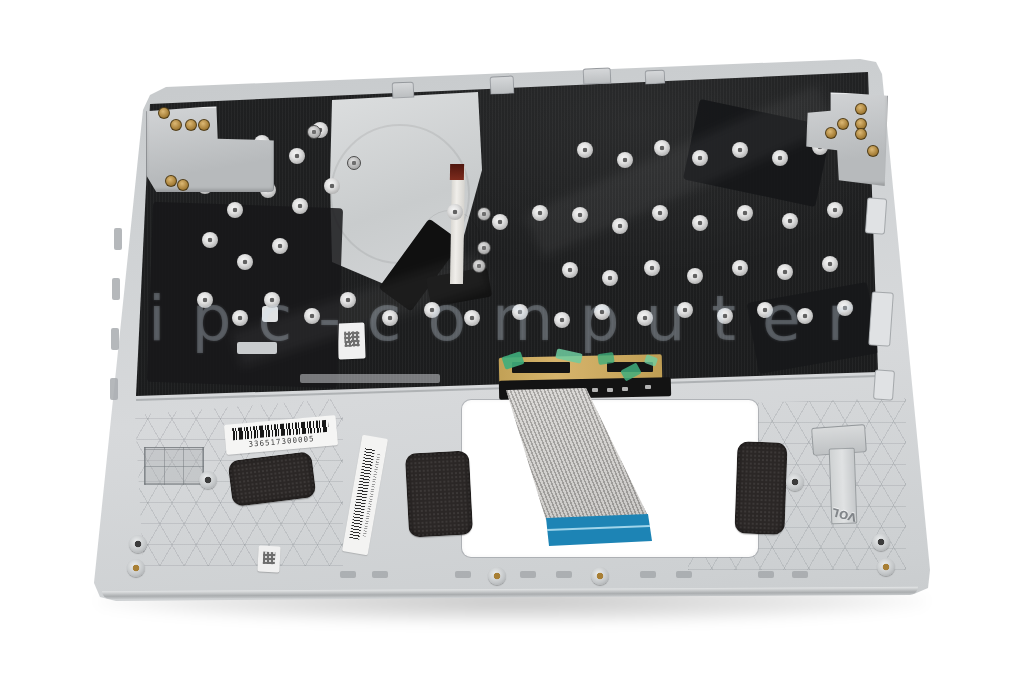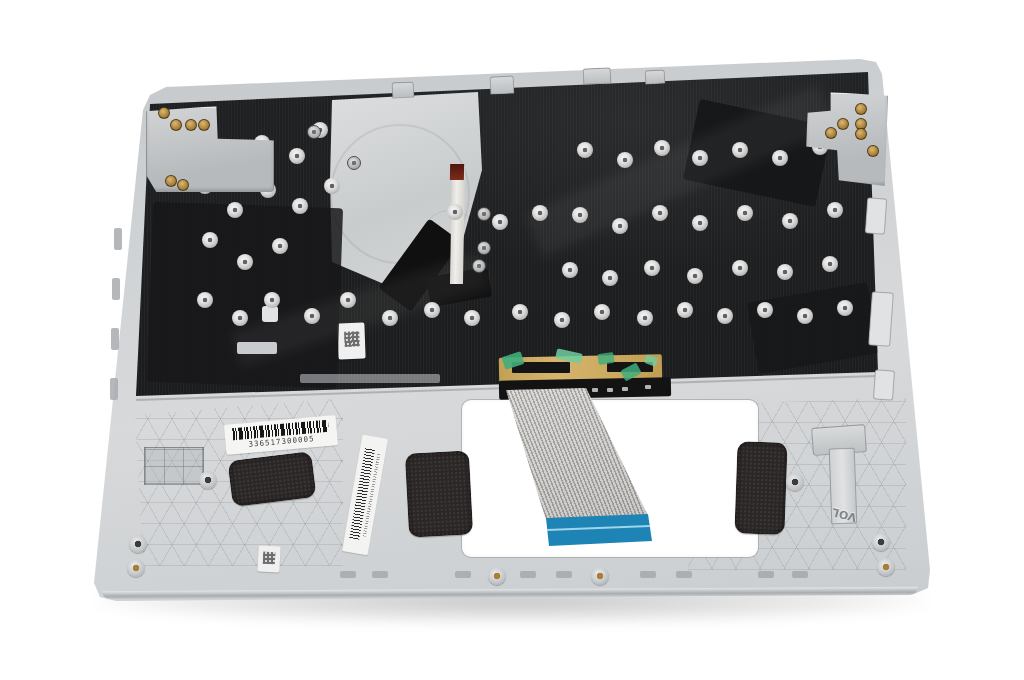--- a/index.html
+++ b/index.html
@@ -257,20 +257,21 @@
     </div>
 
   <div class="connector-strip"></div>
   <div class="connector-slot" style="left:512px;top:362px;width:58px;height:11px;"></div>
   <div class="connector-slot" style="left:607px;top:362px;width:46px;height:10px;"></div>
   <div class="connector-base"></div>
   <div class="ribbon"></div>
   <div class="ribbon-end"></div>
   <div class="ribbon-end-line"></div>
 
+  <div class="watermark">ipc-computer</div>
 <div style="position: absolute; left: 503px; top: 354px; width: 20px; height: 13px; transform: rotate(-18deg); background: rgba(63, 174, 124, 0.9); border-radius: 2px; z-index: 5;"></div>
     <div style="position: absolute; left: 556px; top: 351px; width: 26px; height: 10px; transform: rotate(12deg); background: rgba(110, 205, 160, 0.85); border-radius: 2px; z-index: 5;"></div>
     <div style="position: absolute; left: 598px; top: 353px; width: 16px; height: 11px; transform: rotate(-8deg); background: rgba(63, 174, 124, 0.8); border-radius: 2px; z-index: 5;"></div>
     <div style="position: absolute; left: 622px; top: 366px; width: 18px; height: 12px; transform: rotate(-28deg); background: rgba(63, 174, 124, 0.85); border-radius: 2px; z-index: 5;"></div>
     <div style="position: absolute; left: 645px; top: 356px; width: 12px; height: 9px; transform: rotate(20deg); background: rgba(110, 205, 160, 0.8); border-radius: 2px; z-index: 5;"></div>
     <div style="position: absolute; left: 592px; top: 388px; width: 6px; height: 4px; background: rgba(220, 220, 220, 0.8); border-radius: 1px; z-index: 6;"></div>
     <div style="position: absolute; left: 607px; top: 388px; width: 6px; height: 4px; background: rgba(220, 220, 220, 0.8); border-radius: 1px; z-index: 6;"></div>
     <div style="position: absolute; left: 622px; top: 387px; width: 6px; height: 4px; background: rgba(220, 220, 220, 0.8); border-radius: 1px; z-index: 6;"></div>
     <div style="position: absolute; left: 645px; top: 385px; width: 6px; height: 4px; background: rgba(220, 220, 220, 0.8); border-radius: 1px; z-index: 6;"></div>
     <div style="position: absolute; left: 158px; top: 107px; width: 10px; height: 10px; border-radius: 50%; border: 1px solid rgba(60, 45, 15, 0.8); background: radial-gradient(circle at 40% 35%, rgb(220, 184, 116), rgb(169, 130, 59) 60%, rgb(124, 92, 36));"></div>

